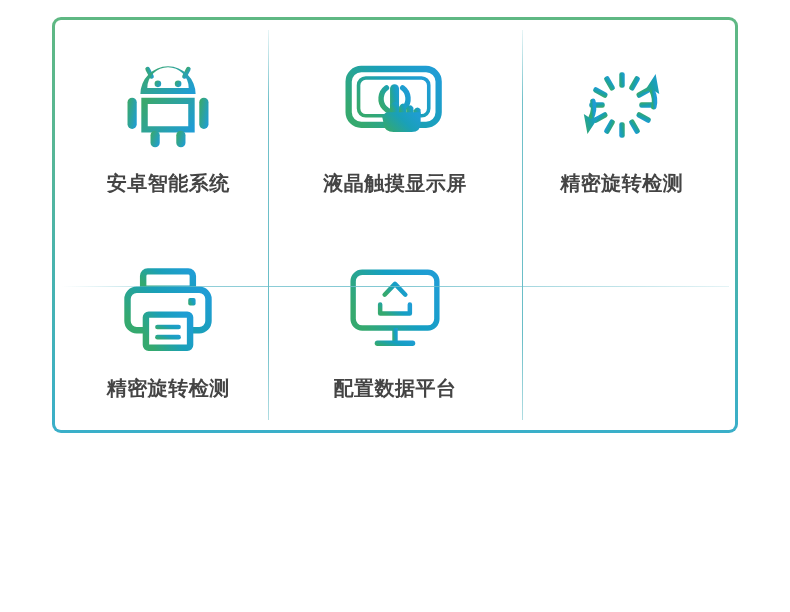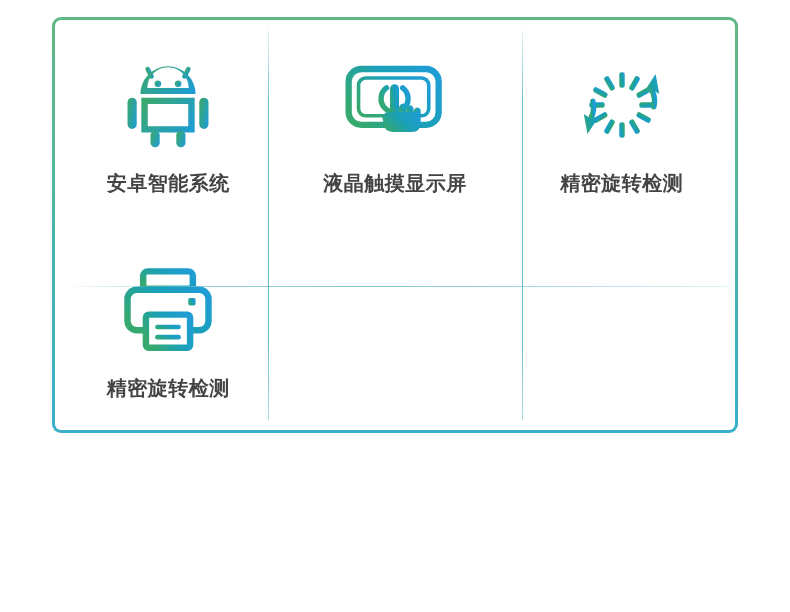--- a/index.html
+++ b/index.html
@@ -230,19 +230,44 @@
 
           <rect x="26" y="55" width="48" height="36" rx="3" fill="#ffffff" stroke="url(#g4)" stroke-width="7"></rect>
           <rect x="36" y="66" width="28" height="5" rx="2.5" fill="url(#g4)"></rect>
           <rect x="36" y="77" width="28" height="5" rx="2.5" fill="url(#g4)"></rect>
         </svg>
       </div>
       <div class="cell-label">精密旋转检测</div>
     </div>
 
 
+    <div class="cell">
+      <div class="icon-wrap">
+        <svg width="98" height="90" viewBox="0 0 105 100" aria-hidden="true">
+          <defs>
+            <linearGradient id="g6" x1="0" y1="0.65" x2="1" y2="0.25">
+              <stop offset="0%" stop-color="#35a96f"></stop>
+              <stop offset="55%" stop-color="#159fc2"></stop>
+              <stop offset="100%" stop-color="#1f9dd4"></stop>
+            </linearGradient>
+          </defs>
+
+          <rect x="6" y="8" width="93" height="62" rx="10" ry="10" fill="none" stroke="url(#g6)" stroke-width="6"></rect>
+
+          <rect x="49.5" y="70" width="6" height="16" fill="url(#g6)"></rect>
+          <rect x="30" y="84" width="45" height="6" rx="3" fill="url(#g6)"></rect>
+
+          <g fill="none" stroke="url(#g6)" stroke-width="5" stroke-linecap="round" stroke-linejoin="round">
+            <path d="M52.5 22 v30"></path>
+            <path d="M41 33 L52.5 21 L64 33"></path>
+            <path d="M36 44 v10 h33 v-10"></path>
+          </g>
+        </svg>
+      </div>
+      <div class="cell-label">配置数据平台</div>
+    </div>
 
     <div class="divider divider-h"></div>
     <div class="divider divider-v divider-v1"></div>
     <div class="divider divider-v divider-v2"></div>
 
   </div>
 </div>
 
 </body></html>

